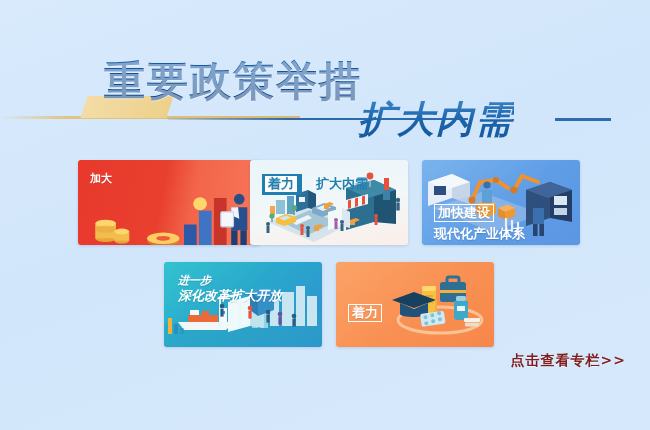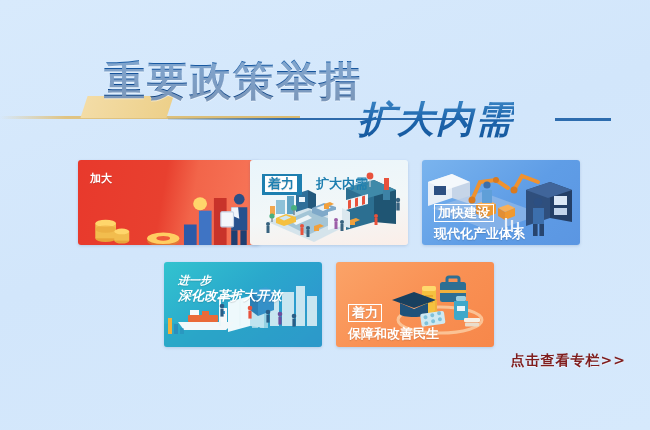--- a/index.html
+++ b/index.html
@@ -468,19 +468,18 @@
 
       <g transform="translate(128,56)">
         <rect x="0" y="0" width="16" height="4" rx="1" fill="#f7f1e6"></rect>
         <rect x="1" y="4.5" width="14" height="4" rx="1" fill="#e9ddcc"></rect>
       </g>
     </svg>
     <div class="card-label">
       <div>
         <span class="label-lg boxed">着力</span>
       </div>
-      <div class="label-lg" style="margin-top:4px;">保障和改善民生</div>
     </div>
   </div>
 
   <div id="cta">点击查看专栏&gt;&gt;</div>
 
 </div>
 
 </body></html>

